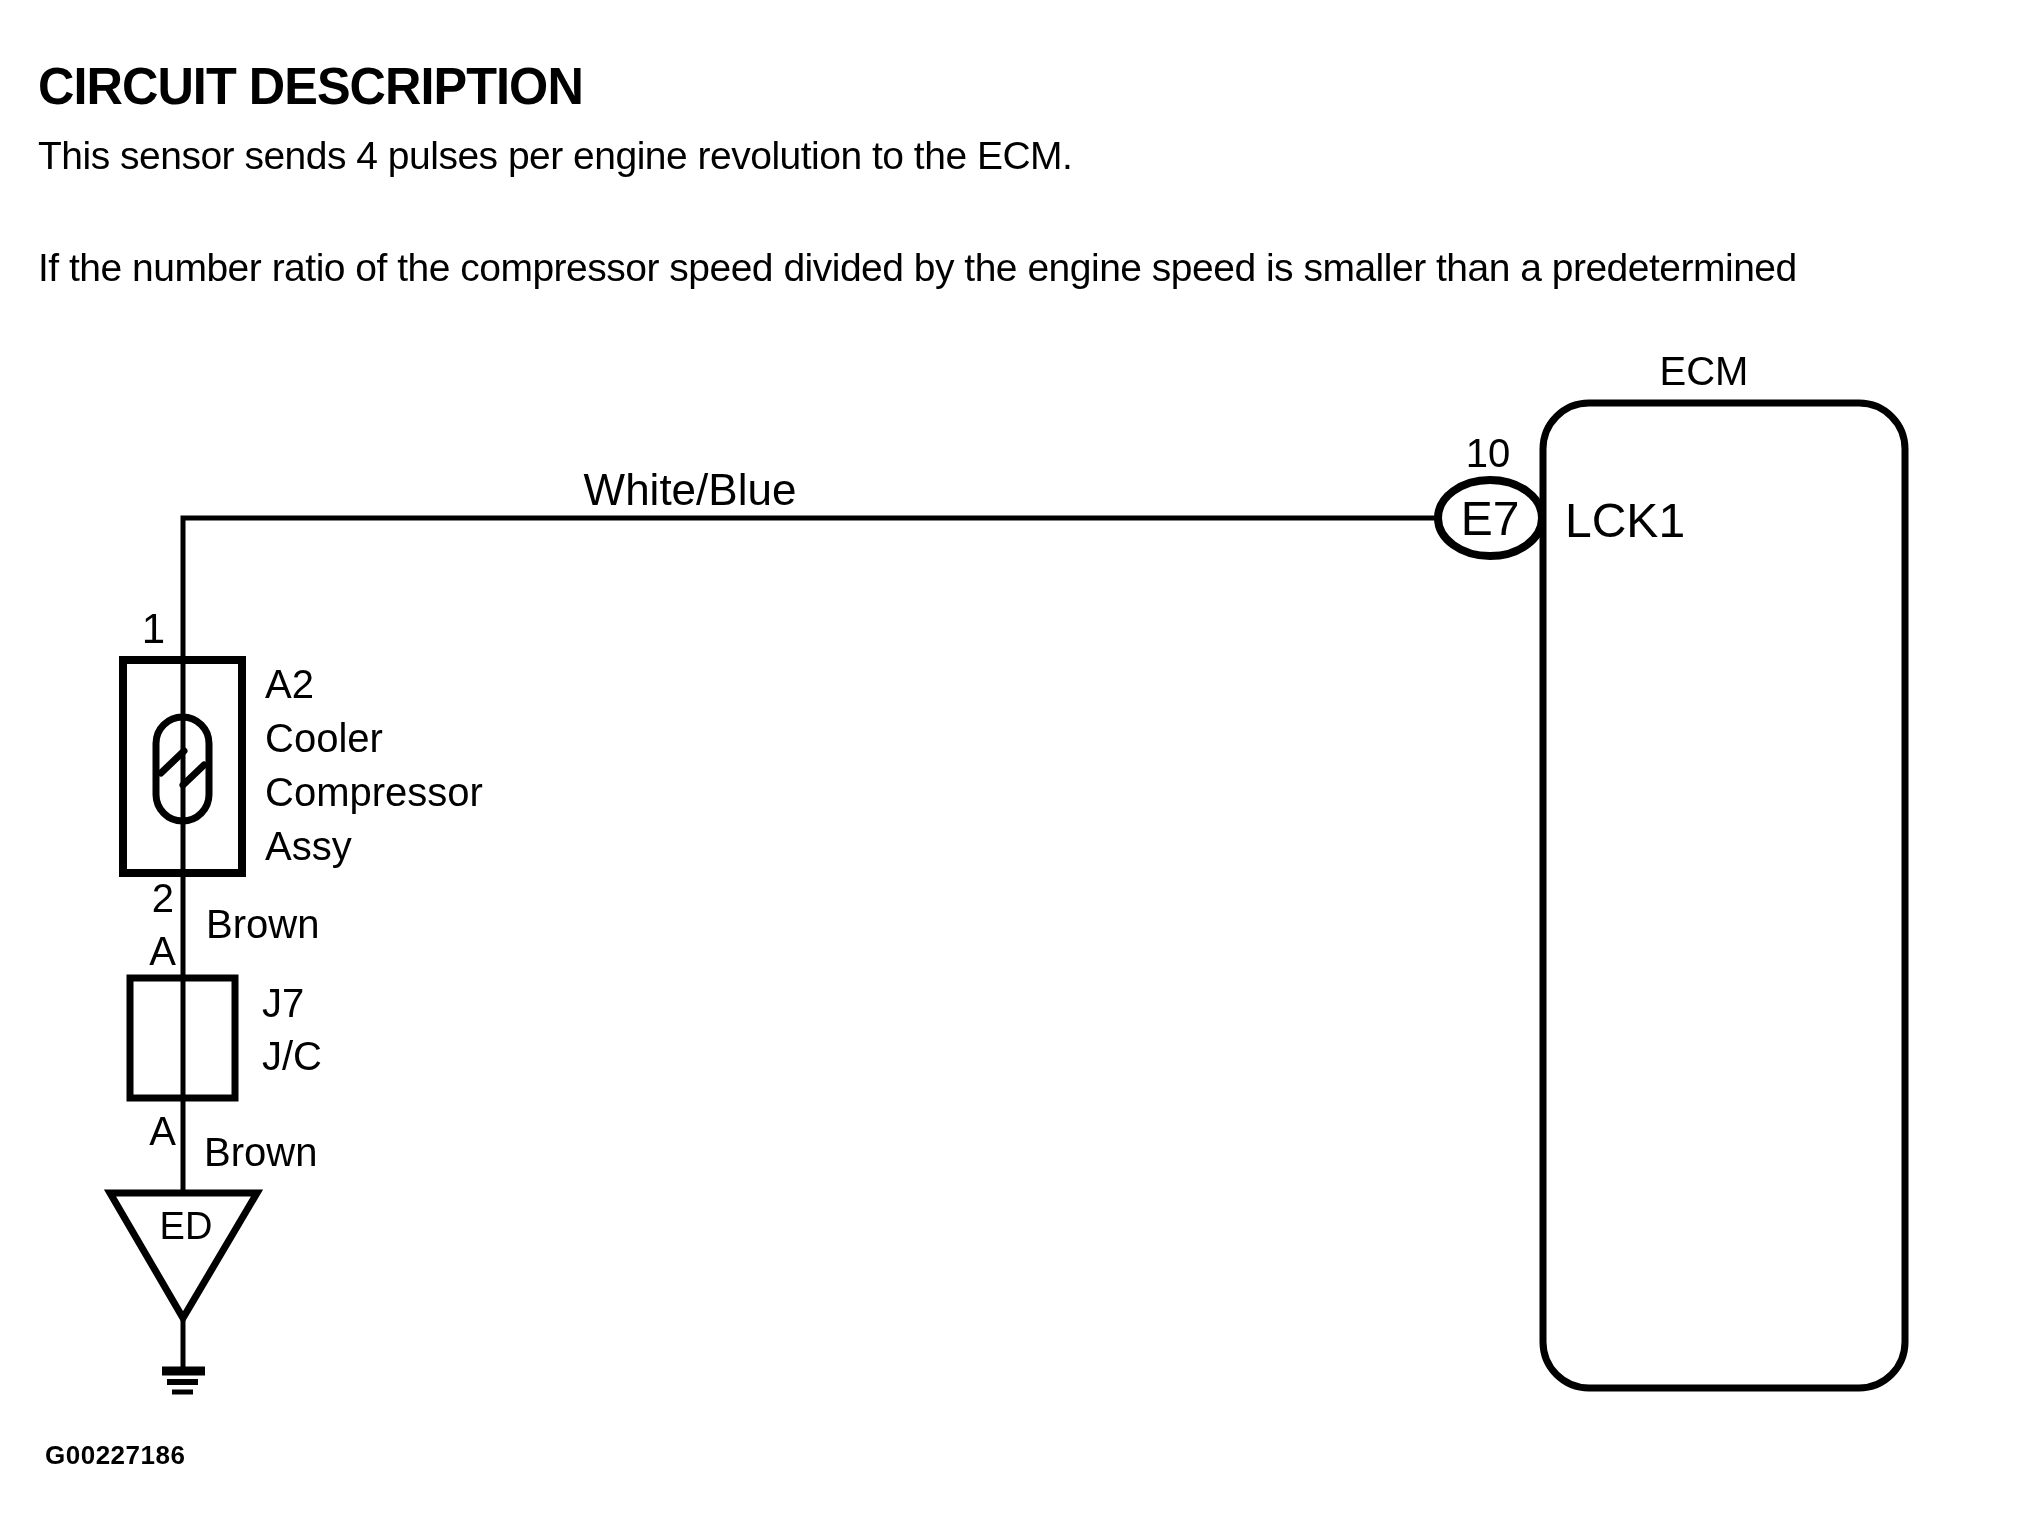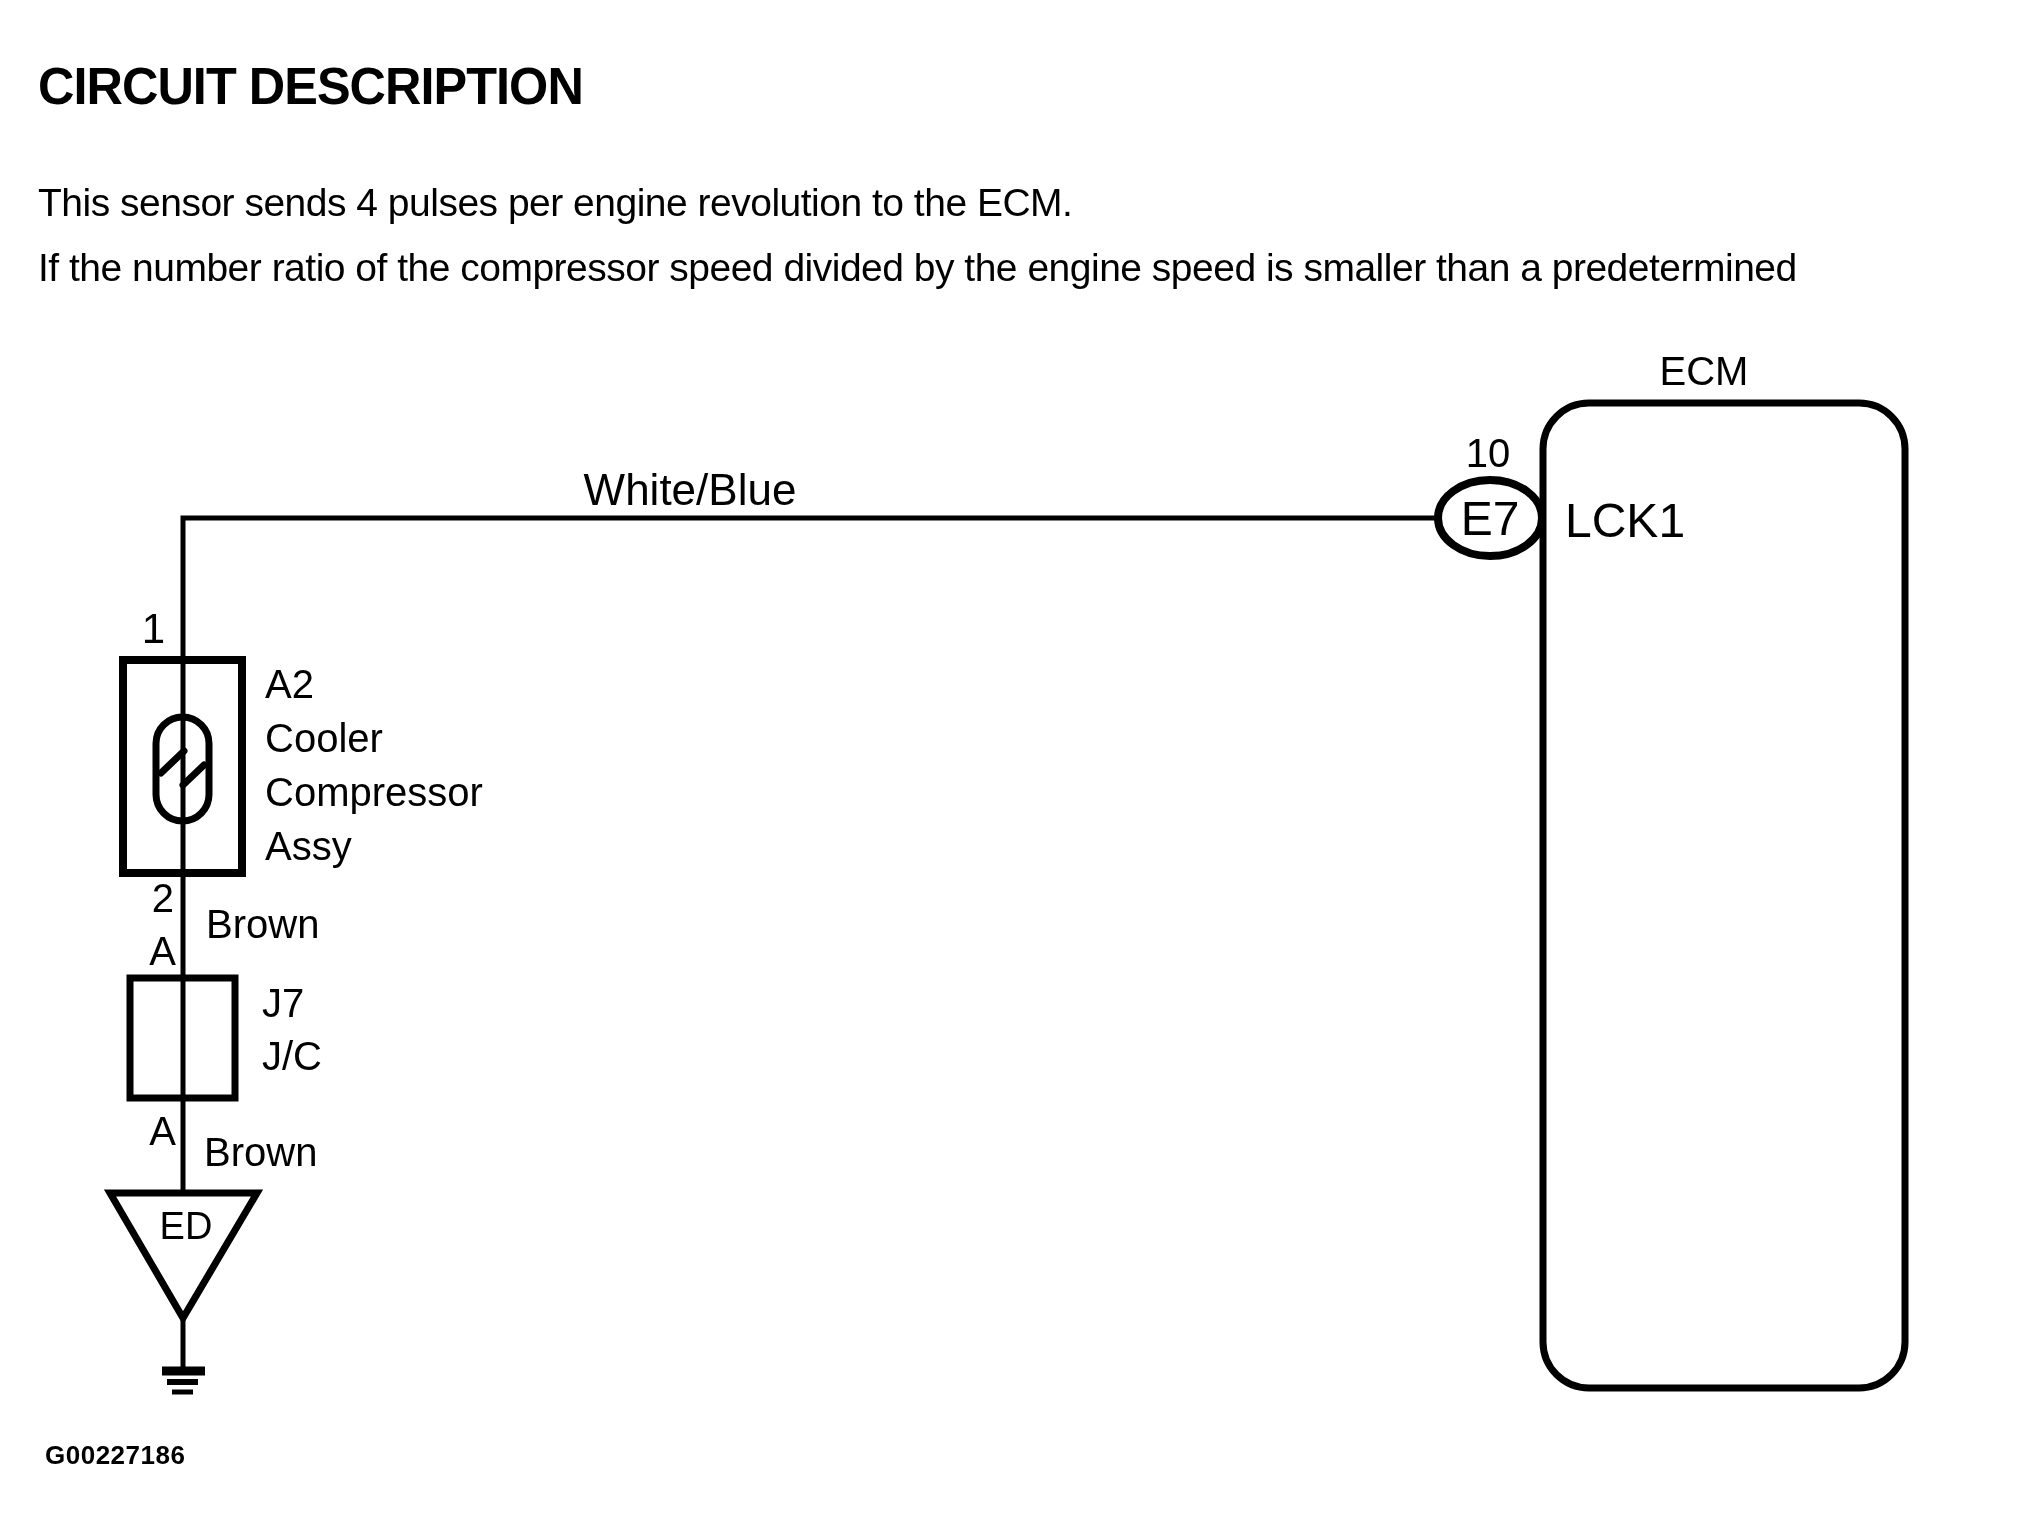--- a/index.html
+++ b/index.html
@@ -31,21 +31,21 @@
     transform-origin: left top;
   }
   .desc-line {
     position: absolute;
     left: 38px;
     font-size: 39px;
     letter-spacing: -0.5px;
     line-height: 1;
     white-space: nowrap;
   }
-  .desc-line-1 { top: 136px; margin-top: 47px; }
+  .desc-line-1 { top: 136px; }
   .desc-line-2 { top: 205px; margin-top: 43px; }
   .desc-line-3 { top: 248px; }
   .figure-id {
     position: absolute;
     left: 45px;
     top: 1440px;
     font-size: 26px;
     letter-spacing: 0.5px;
     font-weight: bold;
   }

